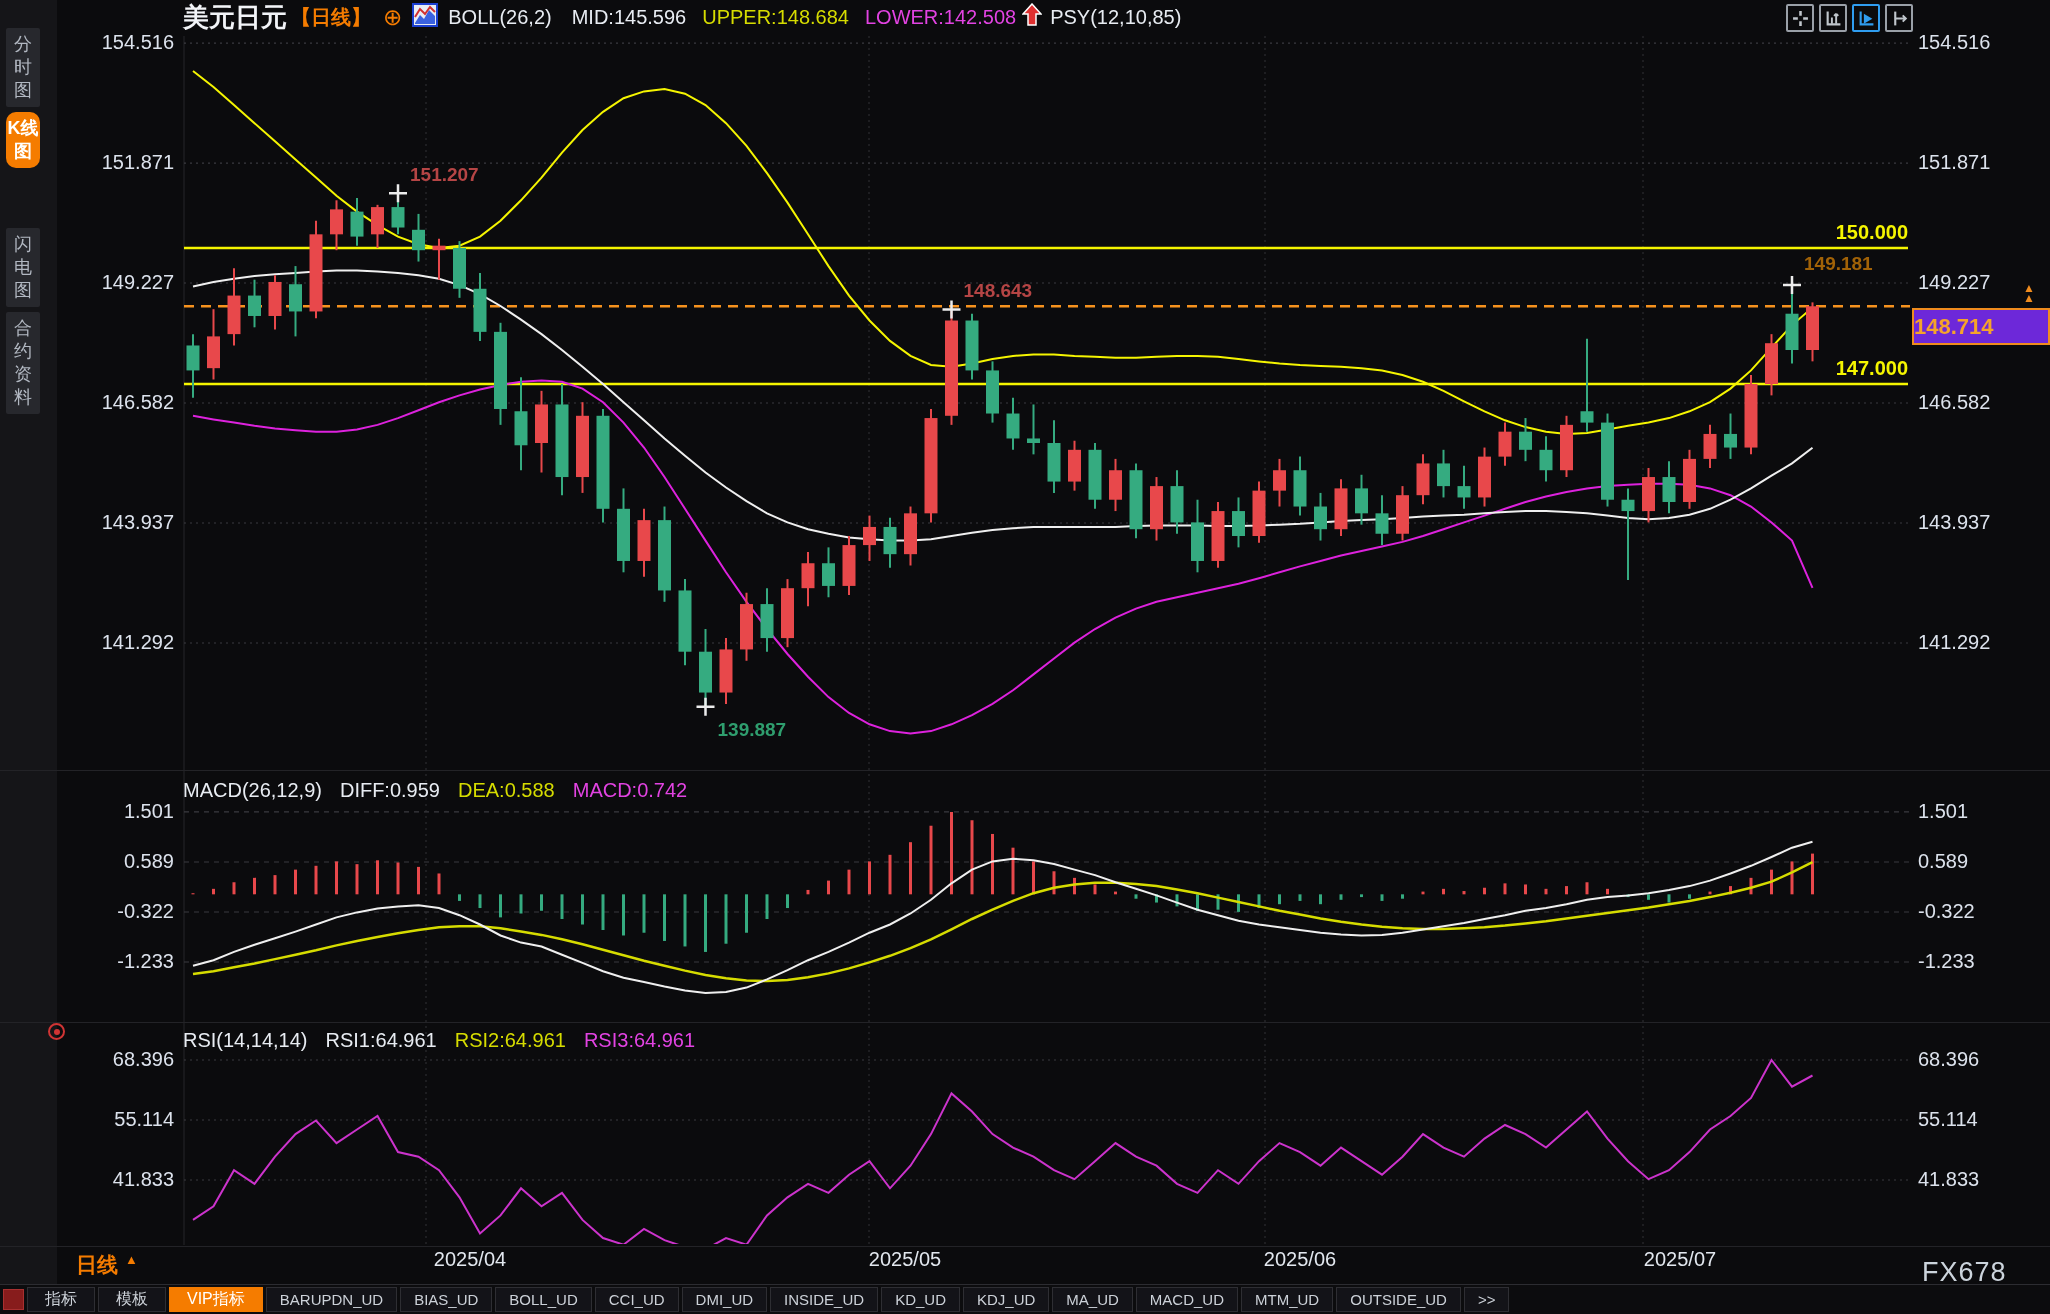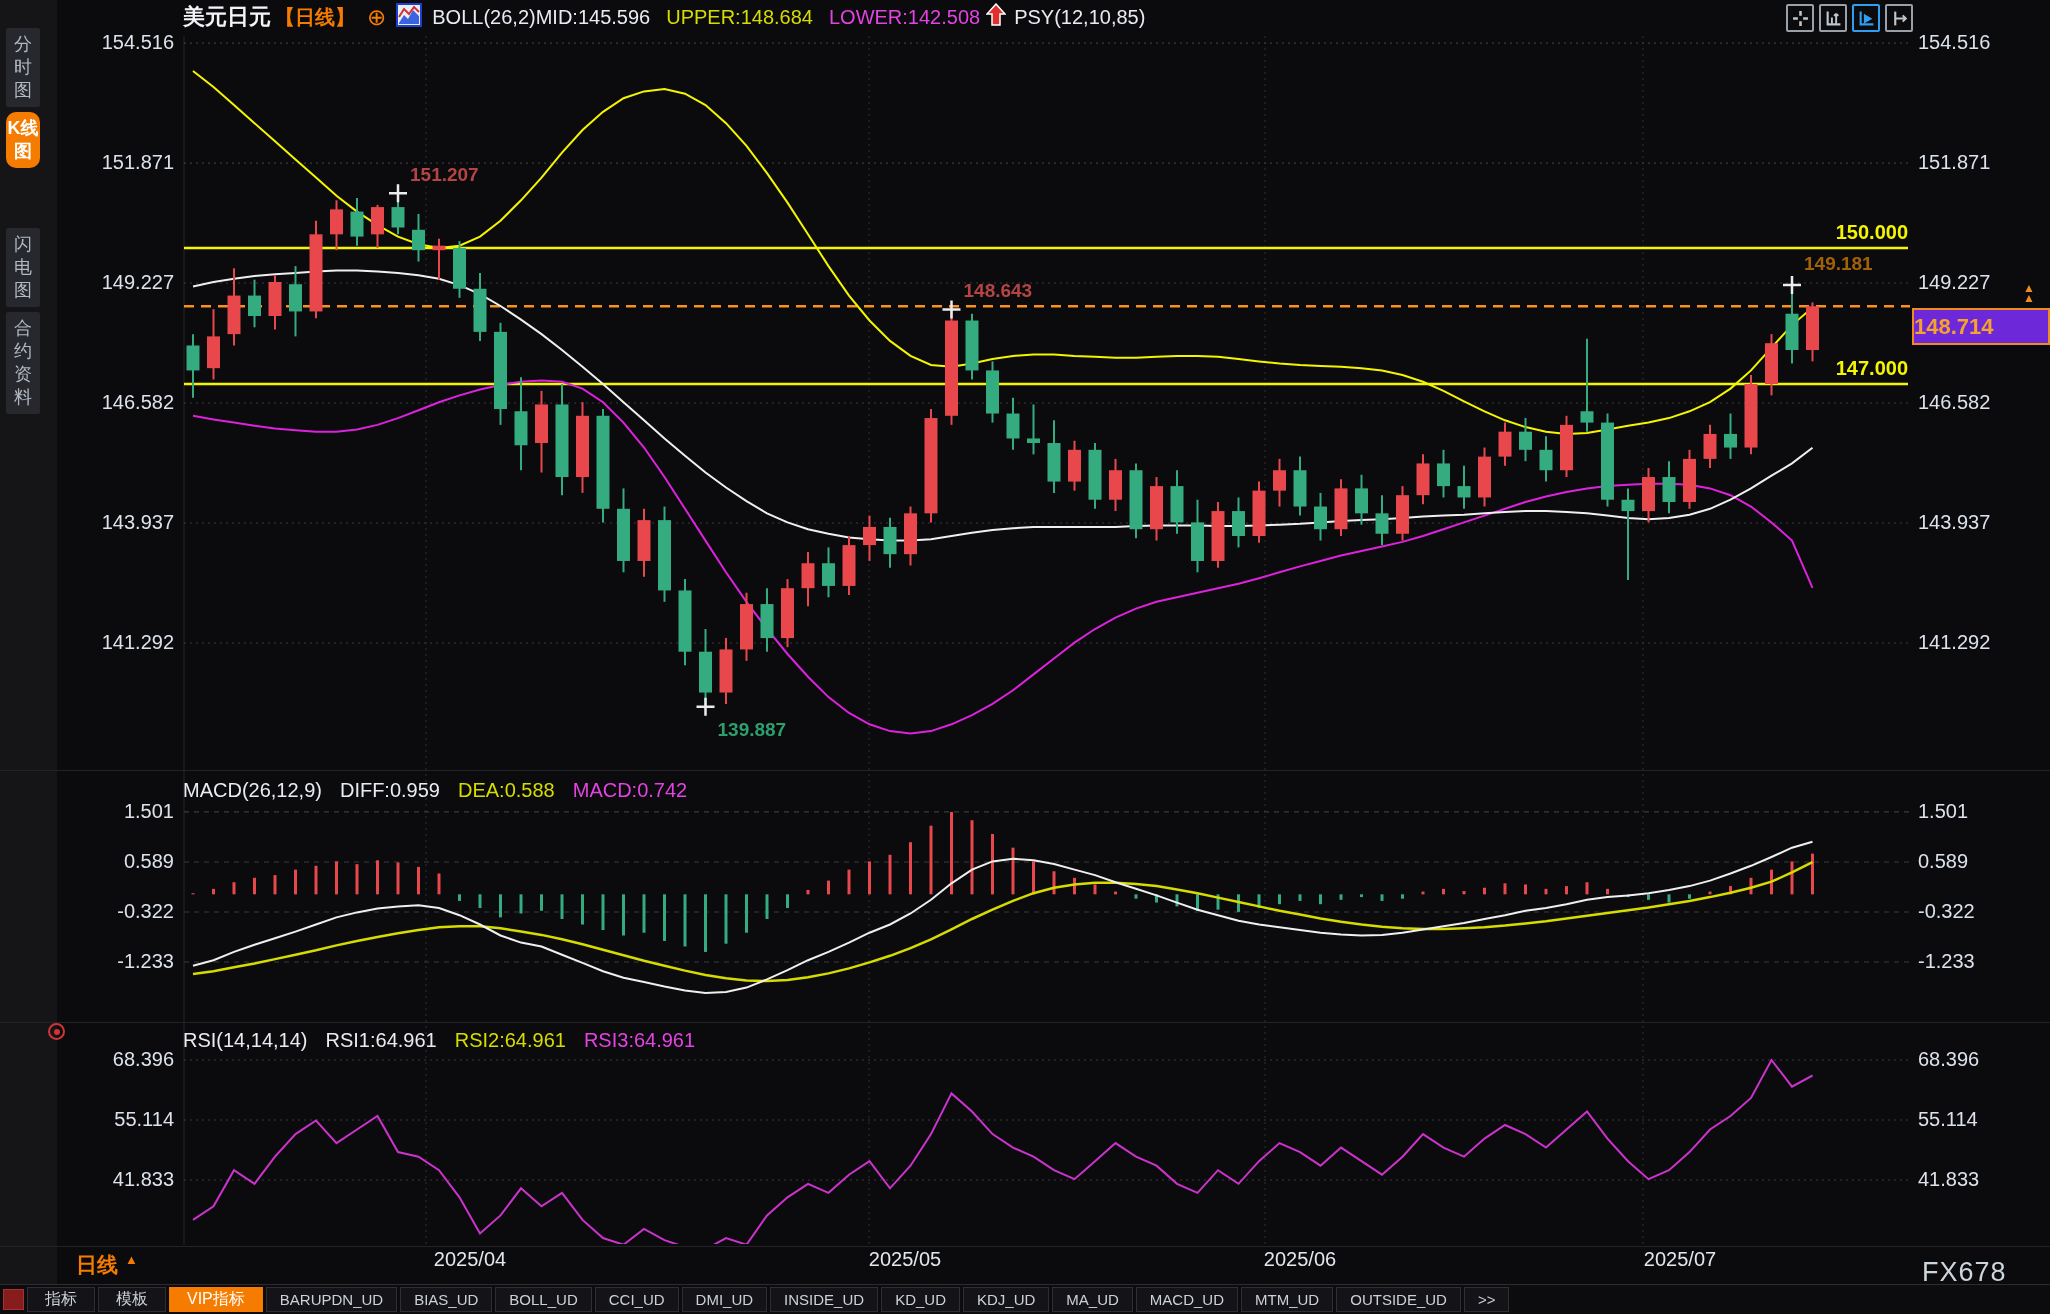--- a/index.html
+++ b/index.html
@@ -6,21 +6,21 @@
   body{width:2050px;height:1314px;background:#0b0b0d;position:relative;overflow:hidden;
        font-family:"Liberation Sans",sans-serif;color:#dde3ec;}
   .abs{position:absolute;}
   
   .rail{position:absolute;left:0;top:0;width:57px;height:1314px;background:#151518;}
   .side-item{position:absolute;left:6px;width:34px;background:#27282d;color:#b2b8c2;
     font-size:18px;line-height:23px;text-align:center;word-break:break-all;padding:5px 0;border-radius:2px;cursor:pointer;}
   .side-item.active{background:#f57c00;color:#ffffff;font-weight:bold;border-radius:10px;}
   
   .legend{position:absolute;left:183px;top:2px;height:30px;display:flex;align-items:center;white-space:nowrap;}
-  .legend .t{font-size:22px;font-weight:bold;color:#f2f4f8;}
+  .legend .t{font-size:26px;font-weight:bold;color:#f2f4f8;}
   .legend .period{font-size:20px;color:#f57c00;margin-left:4px;font-weight:bold;}
   .legend .plus{font-size:23px;color:#f57c00;margin-left:12px;line-height:24px;}
   .legend .v{font-size:20px;color:#e8ecf2;}
   .legend .gap{margin-left:16px;}
   .yellow{color:#d6dc00 !important;}
   .magenta{color:#e243e2 !important;}
   .chart-ico{margin-left:10px;display:inline-block;}
   .arrow-ico{margin:0 8px 0 6px;display:inline-block;}
   
   .tr-btn{position:absolute;top:4px;width:28px;height:28px;border:2px solid #9aa0a8;border-radius:2px;
@@ -359,21 +359,21 @@
   <span class="period">【日线】</span>
   <span class="plus">⊕</span>
   <span class="chart-ico">
     <svg width="26" height="24" viewBox="0 0 26 24">
       <rect x="1" y="1" width="24" height="22" fill="#e9edf4" stroke="#1b3fd0" stroke-width="2"></rect>
       <path d="M3 20 L8 12 L12 16 L17 7 L23 13 L23 21 L3 21 Z" fill="#3b62e0"></path>
       <path d="M3 14 L8 6 L13 11 L18 4 L23 9" fill="none" stroke="#d32f2f" stroke-width="2"></path>
     </svg>
   </span>
   <span class="v gap" style="margin-left:10px">BOLL(26,2)</span>
-  <span class="v" style="margin-left:0">MID:145.596</span>
+  <span class="v" style="margin-left:20px">MID:145.596</span>
   <span class="v yellow gap">UPPER:148.684</span>
   <span class="v magenta gap">LOWER:142.508</span>
   <span class="arrow-ico">
     <svg width="20" height="24" viewBox="0 0 20 24">
       <path d="M10 1 L19 11 H14 V22 H6 V11 H1 Z" fill="#e03030" stroke="#ffffff" stroke-width="1.5"></path>
     </svg>
   </span>
   <span class="v">PSY(12,10,85)</span>
 </div>
 

